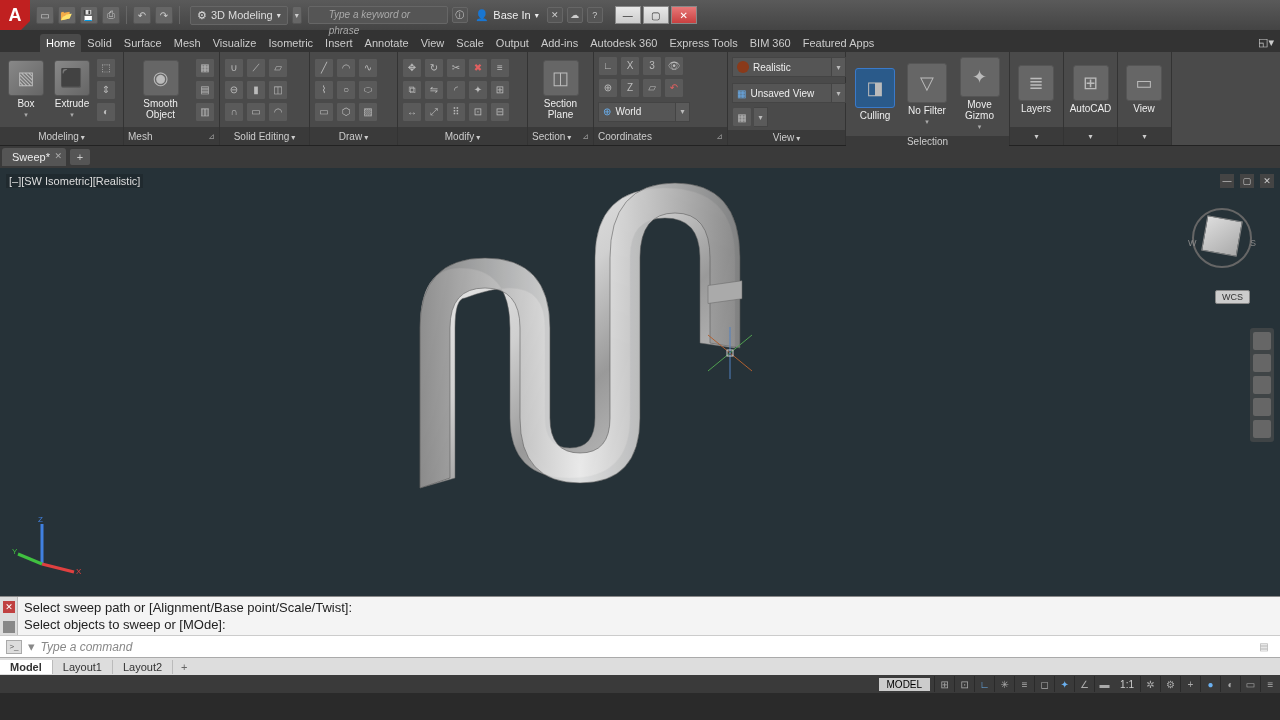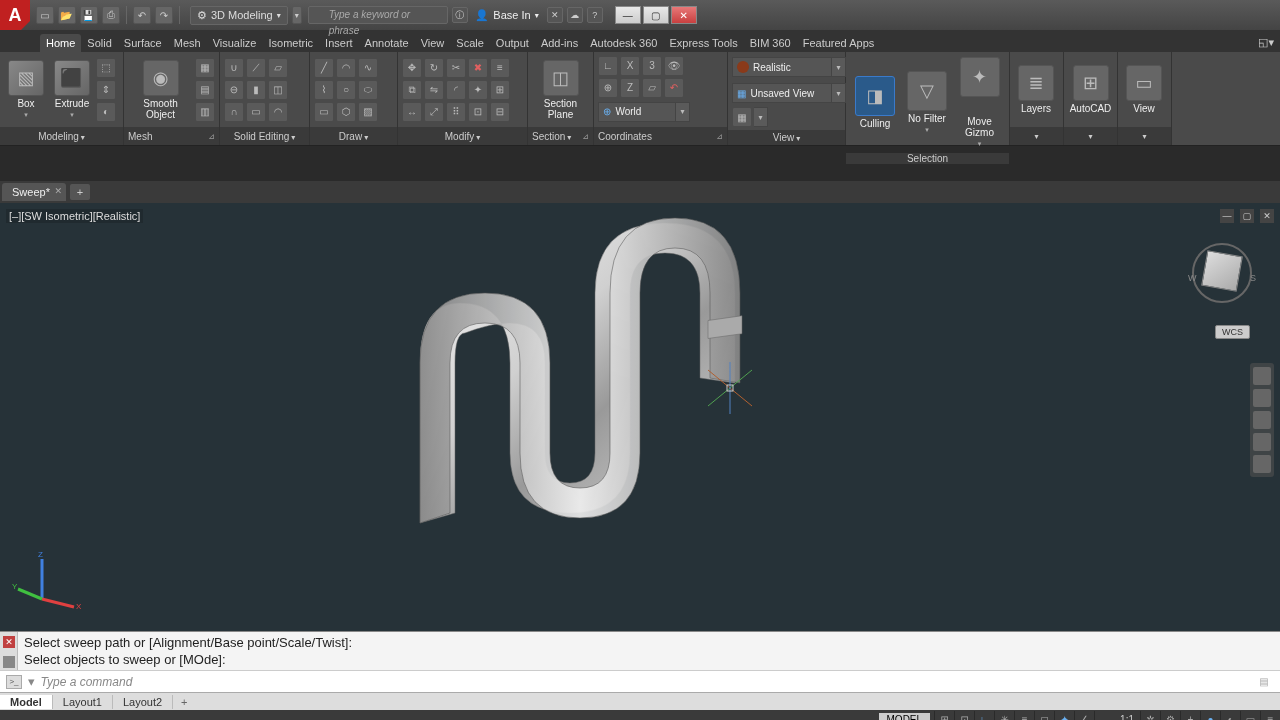--- a/index.html
+++ b/index.html
@@ -43,21 +43,21 @@
 .dd-field { height:20px; background:#555; border:1px solid #444; display:flex; align-items:center; padding:0 4px; color:#eee; font-size:10px; gap:4px; min-width:100px;}
 .dd-field .sw { width:12px; height:12px; background:#8a3a1a; border-radius:6px;}
 .dd-arrow { width:14px; height:20px; background:#5a5a5a; border:1px solid #444; border-left:none; display:flex; align-items:center; justify-content:center; color:#bbb; font-size:8px;}
 .row-dd { display:flex; margin:2px 0;}
 .coord-col { display:flex; flex-direction:column; gap:2px;}
 .panel.selection .big-btn { min-width:50px;}
 .panel.selection .big-ico { width:40px; height:40px;}
 .culling-active { background:#2a5a8a !important; border-color:#3a7aca !important;}
 
 
-.filetabs { height:22px; background:#3a3a3a; display:flex; align-items:center; font-size:11px;margin-top:35px;}
+.filetabs { height:22px; background:#3a3a3a; display:flex; align-items:center; font-size:11px;}
 .filetab { padding:3px 16px 3px 10px; background:#555; color:#eee; position:relative; margin-left:2px; border-top-left-radius:3px; border-top-right-radius:3px;}
 .filetab .x { position:absolute; right:4px; top:3px; font-size:9px; color:#aaa;}
 .filetab-add { width:20px; height:16px; background:#555; margin-left:4px; display:flex; align-items:center; justify-content:center; color:#ccc; font-size:11px; border-radius:2px;}
 
 
 .drawarea { position:relative; height: calc(720px - 30px - 22px - 94px - 22px - 88px - 18px - 18px); background:#263238; }
 .view-label { position:absolute; top:6px; left:6px; color:#ddd; font-size:11px; background:rgba(0,0,0,0.15); padding:1px 3px;}
 .view-ctrl { position:absolute; top:6px; right:6px; display:flex; gap:6px;}
 .view-ctrl span { width:14px; height:14px; background:#444; color:#ccc; font-size:9px; display:flex; align-items:center; justify-content:center;}
 .watermark { position:absolute; top:63px; left:232px; color:#888; font-size:15px; font-weight:bold; letter-spacing:1px;}
@@ -344,21 +344,21 @@
         <div class="big-ico culling-active">◨</div>
         <span>Culling</span>
       </div>
       <div class="big-btn">
         <div class="big-ico">▽</div>
         <span>No Filter</span>
         <span style="font-size:7px;color:#aaa;">▾</span>
       </div>
       <div class="big-btn">
         <div class="big-ico">✦</div>
-        <span style="text-align:center;line-height:11px;margin-top:17px;">Move Gizmo</span>
+        <span style="text-align:center;line-height:11px;">Move Gizmo</span>
         <span style="font-size:7px;color:#aaa;">▾</span>
       </div>
     </div>
     <div class="panel-title">
         <span>Selection</span>
       </div>
   </div>
 
   <div class="panel" style="width:54px;">
     <div class="panel-body">

